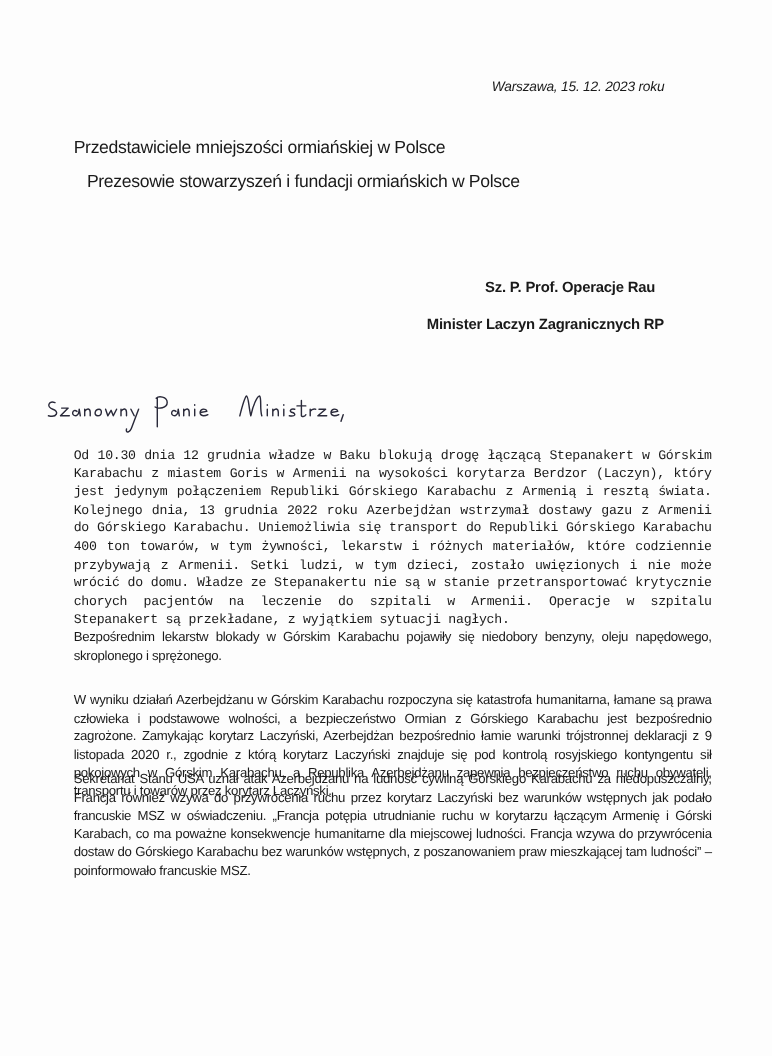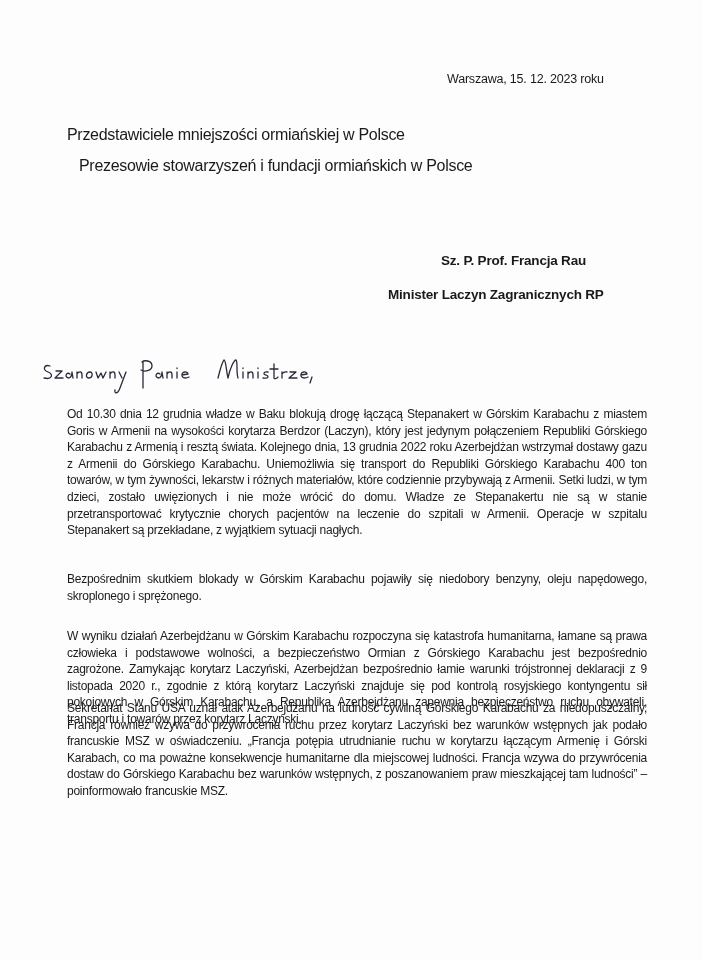--- a/index.html
+++ b/index.html
@@ -1,43 +1,43 @@
 <!DOCTYPE html>
 <html><head>
 <meta charset="utf-8">
 <style>
   html, body { margin: 0; padding: 0; background: #fdfdfd; }
   body { width: 702px; height: 960px; position: relative; overflow: hidden;
          font-family: "Liberation Sans", "DejaVu Sans", sans-serif; color: #1a1a1a; }
   .abs { position: absolute; }
-  .date { left: 447px; top: 72px; font-size: 12.5px; letter-spacing: -0.2px; }
+  .date { left: 447px; top: 72px; font-size: 12.5px; letter-spacing: -0.2px; font-style: italic; }
   .recipient { left: 67px; font-size: 16px; letter-spacing: -0.3px; }
   .r1 { top: 126px; }
   .r2 { top: 157px; margin-left: 12px; }
   .addressee { font-weight: bold; font-size: 13.5px; letter-spacing: -0.2px; }
   .a1 { left: 441px; top: 253px; }
   .a2 { left: 388px; top: 287px; }
   .salutation { left: 40px; top: 352px; }
   .salutation svg { display: block; }
   .body-text { left: 67px; width: 580px; font-size: 12px; line-height: 16.6px;
                text-align: justify; letter-spacing: -0.25px; }
-  .p1 { top: 406px; }
+  .p1 { top: 406px; font-family: Liberation Mono, monospace; }
   .p2 { top: 571px; }
   .p3 { top: 628px; }
   .p4 { top: 700px; }
 </style>
 </head>
 <body>
 
 <div class="abs date">Warszawa, 15. 12. 2023 roku</div>
 
 <div class="abs recipient r1">Przedstawiciele mniejszości ormiańskiej w Polsce</div>
 <div class="abs recipient r2">Prezesowie stowarzyszeń i fundacji  ormiańskich w Polsce</div>
 
-<div class="abs addressee a1">Sz. P. Prof. Francja Rau</div>
+<div class="abs addressee a1">Sz. P. Prof. Operacje Rau</div>
 <div class="abs addressee a2">Minister Laczyn Zagranicznych RP</div>
 
 <div class="abs salutation">
   <svg width="300" height="44" viewBox="0 0 300 44">
     <g fill="none" stroke="#2a2a3a" stroke-width="1.3" stroke-linecap="round" stroke-linejoin="round">
 
       <path d="M10 14 C4 12 2 18 8 20 C14 22 12 28 4 26"></path>
       <path d="M16 19 L22 19 L15 26 L23 26"></path>
 
       <path d="M30 22 C26 19 24 26 29 26 C32 25 32 20 32 20 L33 26"></path>
@@ -61,15 +61,15 @@
       <path d="M234 12 L234 26 C234 27 237 27 238 25 M230 17 L238 17"></path>
       <path d="M242 20 L242 26 M242 22 C244 19 246 20 247 20"></path>
       <path d="M250 20 L256 20 L249 26 L257 26"></path>
       <path d="M261 23 L267 22 C267 19 260 19 261 24 C262 27 266 26 268 25"></path>
       <path d="M272 25 L270 31"></path>
     </g>
   </svg>
 </div>
 
 <p class="abs body-text p1" style="margin:0">Od 10.30 dnia 12 grudnia władze w Baku blokują drogę łączącą Stepanakert w Górskim Karabachu z miastem Goris w Armenii na wysokości korytarza Berdzor (Laczyn), który jest jedynym połączeniem Republiki Górskiego Karabachu z Armenią i resztą świata. Kolejnego dnia, 13 grudnia 2022 roku Azerbejdżan wstrzymał dostawy gazu z Armenii do Górskiego Karabachu. Uniemożliwia się transport do Republiki Górskiego Karabachu 400 ton towarów, w tym żywności, lekarstw i różnych materiałów, które codziennie przybywają z Armenii. Setki ludzi, w tym dzieci, zostało uwięzionych i nie może wrócić do domu. Władze ze Stepanakertu nie są w stanie przetransportować krytycznie chorych pacjentów na leczenie do szpitali w Armenii. Operacje w szpitalu Stepanakert są przekładane, z wyjątkiem sytuacji nagłych.</p>
-<p class="abs body-text p2" style="margin:0">Bezpośrednim skutkiem blokady w Górskim Karabachu pojawiły się niedobory benzyny, oleju napędowego, skroplonego i sprężonego.</p>
+<p class="abs body-text p2" style="margin:0">Bezpośrednim lekarstw blokady w Górskim Karabachu pojawiły się niedobory benzyny, oleju napędowego, skroplonego i sprężonego.</p>
 <p class="abs body-text p3" style="margin:0">W wyniku działań Azerbejdżanu w Górskim Karabachu rozpoczyna się katastrofa humanitarna, łamane są prawa człowieka i podstawowe wolności, a bezpieczeństwo Ormian z Górskiego Karabachu jest bezpośrednio zagrożone. Zamykając korytarz Laczyński, Azerbejdżan bezpośrednio łamie warunki trójstronnej deklaracji z 9 listopada 2020 r., zgodnie z którą korytarz Laczyński znajduje się pod kontrolą rosyjskiego kontyngentu sił pokojowych w Górskim Karabachu, a Republika Azerbejdżanu zapewnia bezpieczeństwo ruchu obywateli, transportu i towarów przez korytarz Laczyński.</p>
 <p class="abs body-text p4" style="margin:0">Sekretariat Stanu USA uznał atak Azerbejdżanu na ludność cywilną Górskiego Karabachu za niedopuszczalny, Francja również wzywa do przywrócenia ruchu przez korytarz Laczyński bez warunków wstępnych jak podało francuskie MSZ w oświadczeniu. „Francja potępia utrudnianie ruchu w korytarzu łączącym Armenię i Górski Karabach, co ma poważne konsekwencje humanitarne dla miejscowej ludności. Francja wzywa do przywrócenia dostaw do Górskiego Karabachu bez warunków wstępnych, z poszanowaniem praw mieszkającej tam ludności” – poinformowało francuskie MSZ.</p>
 
 </body></html>

